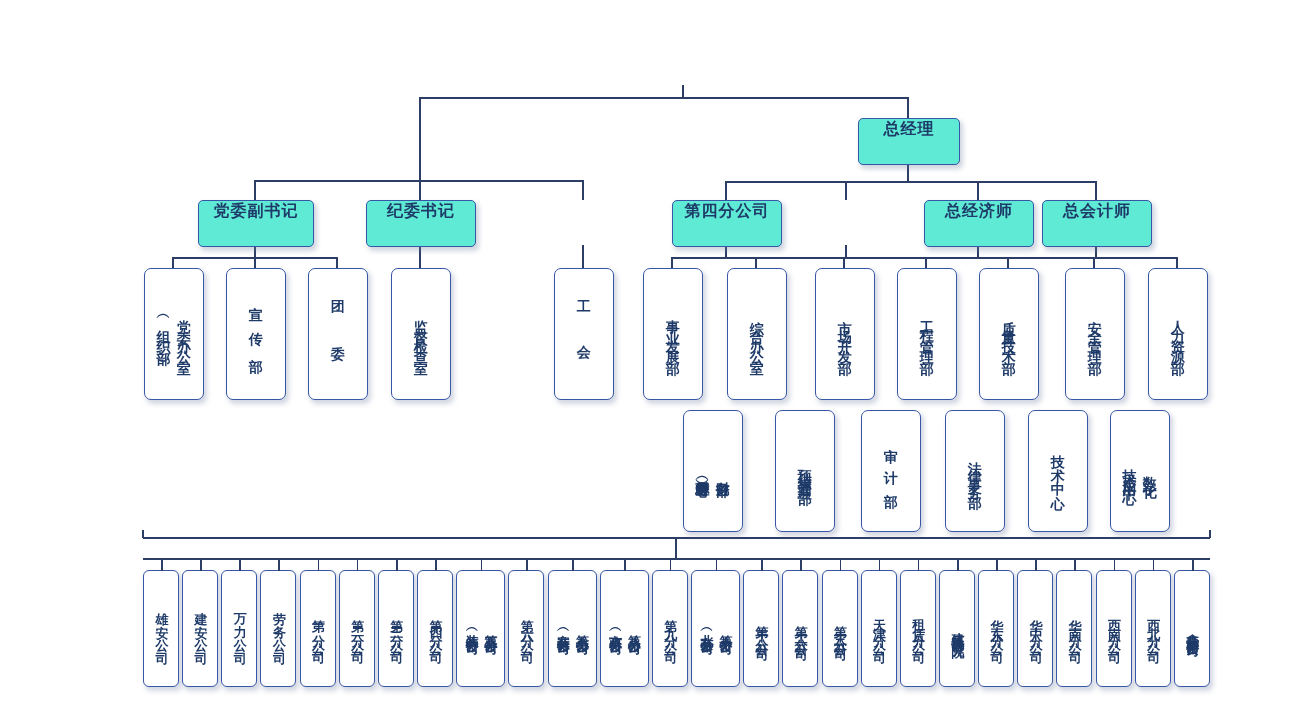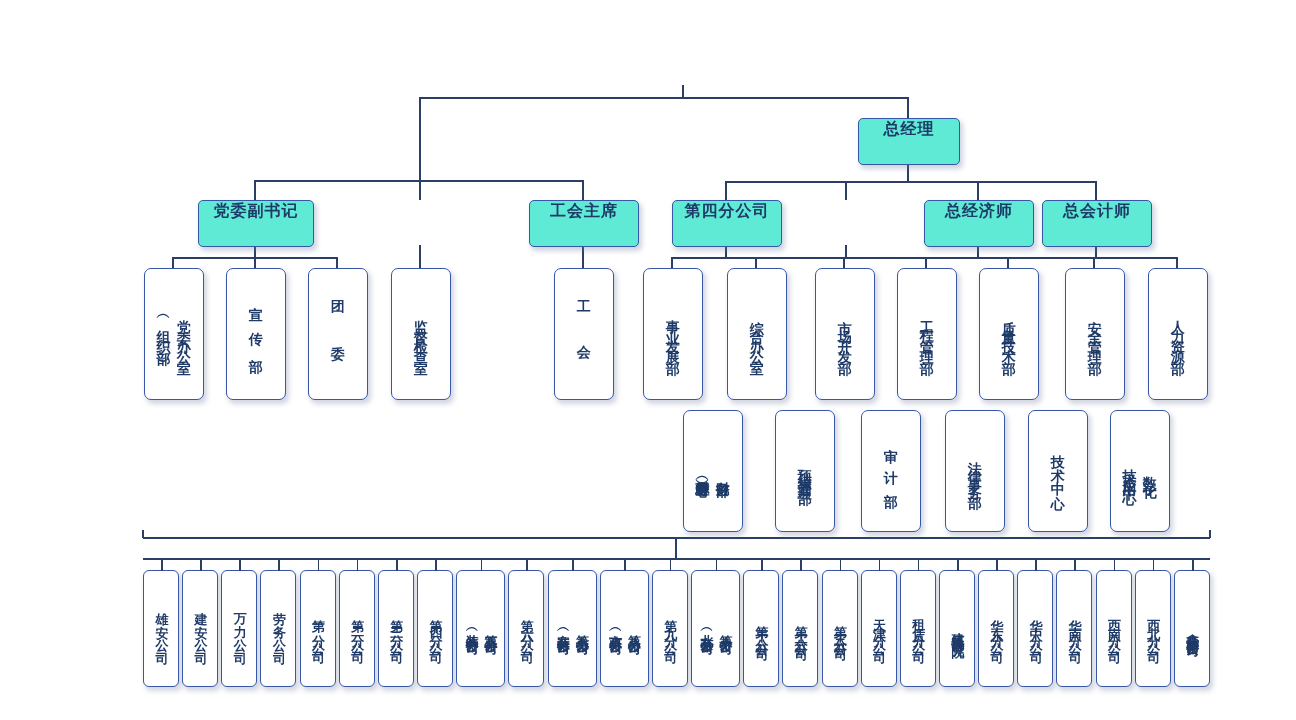--- a/index.html
+++ b/index.html
@@ -79,22 +79,22 @@
   <div class="line lh" style="left:143px;top:558px;width:1067px"></div>
 
 
   <div class="hbox" style="left:858px;top:118px;width:100px;height:45px">
     <span>总经理</span>
   </div>
 
   <div class="hbox" style="left:198px;top:200px;width:114px;height:45px">
     <span>党委副书记</span>
   </div>
-  <div class="hbox" style="left:529px;top:200px;width:108px;height:45px">
-    <span>工会主席</span>
+  <div class="hbox" style="left:366px;top:200px;width:108px;height:45px">
+    <span>纪委书记</span>
   </div>
   <div class="hbox" style="left:672px;top:200px;width:108px;height:45px">
     <span>第四分公司</span>
   </div>
   <div class="hbox" style="left:924px;top:200px;width:108px;height:45px">
     <span>总经济师</span>
   </div>
   <div class="hbox" style="left:1042px;top:200px;width:108px;height:45px">
     <span>总会计师</span>
   </div>

